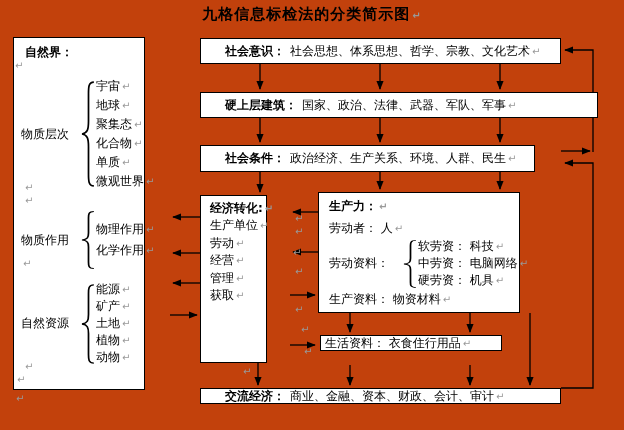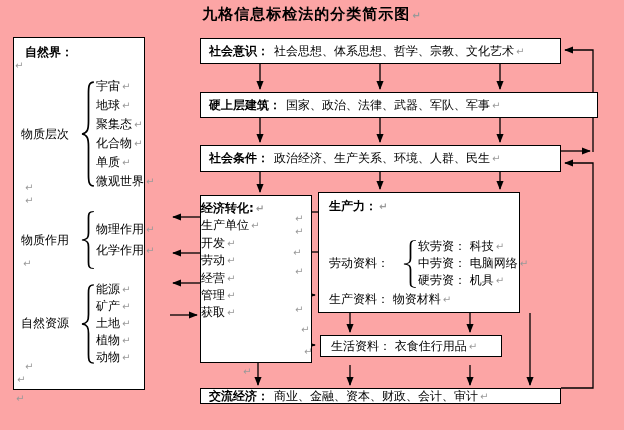--- a/index.html
+++ b/index.html
@@ -1,44 +1,44 @@
 <!DOCTYPE html>
 <html><head>
 <meta charset="utf-8">
 <style>
   html,body{margin:0;padding:0;background:#fff}
-  .stage{position:relative;width:624px;height:430px;background:#fca5a5;color:#000;
+  .stage{position:relative;width:624px;height:430px;background:#c2410c;color:#000;
          font-family:"DejaVu Sans","Liberation Sans",sans-serif;font-size:12px;overflow:hidden}
   .title{position:absolute;top:5px;left:0;width:100%;text-align:center;
          font-weight:bold;font-size:15px;letter-spacing:1px}
   .box{position:absolute;border:1.5px solid #000;background:#fff;box-sizing:border-box}
-  .hbox{display:flex;align-items:center;padding-left:8px;white-space:nowrap}
+  .hbox{display:flex;align-items:center;padding-left:24px;white-space:nowrap}
   .lb{font-weight:bold;margin-right:5px}
   
   .pil{font-style:normal;color:#999;font-size:10px;margin-left:2px}
   .pil::before{content:"\21b5"}
   .pila{position:absolute;font-style:normal;color:#999;font-size:10px}
   .pila::before{content:"\21b5"}
   
   #nature{left:13px;top:37px;width:132px;height:353px}
   #nature .nlabel{position:absolute;left:11px;top:6px;font-weight:bold}
   .grp{position:absolute;left:7px;display:flex;align-items:center}
   .glabel{width:60px;flex:0 0 60px}
   .brace{flex:0 0 15px;width:15px}
   .items{display:flex;flex-direction:column;white-space:nowrap}
   #g1{top:39px}  #g1 .items div{line-height:18px}
   #g2{top:173px} #g2 .items{} #g2 .items div{line-height:20px}
   #g3{top:243px} #g3 .items div{line-height:16px}
   
   #soc-consc{left:200px;top:38px;width:361px;height:26px}
   #superstr{left:200px;top:92px;width:398px;height:26px}
-  #soc-cond{left:200px;top:145px;width:361px;height:27px}
+  #soc-cond{left:200px;top:145px;width:335px;height:27px}
   #exchange{left:200px;top:388px;width:361px;height:16px}
-  #living{left:320px;top:335px;width:182px;height:22px;display:flex;align-items:center;padding-left:10px;white-space:nowrap}
-  #econ{left:200px;top:195px;width:112px;height:168px;padding:4px 0 0 0}
+  #living{left:320px;top:335px;width:182px;height:16px;display:flex;align-items:center;padding-left:4px;white-space:nowrap}
+  #econ{left:200px;top:195px;width:67px;height:168px;padding:4px 0 0 9px}
   #econ div{line-height:17.4px;white-space:nowrap}
   #econ .hdr{font-weight:bold}
   
   #prod{left:318px;top:192px;width:202px;height:121px}
   #prod .pline{position:absolute;left:10px;white-space:nowrap}
   #prod .ptitle{top:5px;font-weight:bold}
   #prod .plab{top:27px}
   #prod .pmat{top:98px}
   #prod .lrow{position:absolute;left:10px;top:45px;display:flex;align-items:center}
   #prod .lrow .glabel{width:74px;flex:0 0 74px}
@@ -157,29 +157,29 @@
 
   <div class="box hbox" id="soc-cond">
     <span class="lb">社会条件：</span>
     <span>政治经济、生产关系、环境、人群、民生</span>
     <i class="pil"></i>
   </div>
 
   <div class="box" id="econ">
     <div class="hdr"><span>经济转化:</span><i class="pil"></i></div>
     <div><span>生产单位</span><i class="pil"></i></div>
-    <div><span>开发</span><i class="pil"></i></div>
     <div><span>劳动</span><i class="pil"></i></div>
     <div><span>经营</span><i class="pil"></i></div>
     <div><span>管理</span><i class="pil"></i></div>
     <div><span>获取</span><i class="pil"></i></div>
   </div>
 
   <div class="box" id="prod">
     <div class="pline ptitle"><span>生产力：</span><i class="pil"></i></div>
+    <div class="pline plab"><span>劳动者： 人</span><i class="pil"></i></div>
     <div class="lrow">
       <div class="glabel">劳动资料：</div>
       <svg class="brace" width="15" height="48" viewBox="0 0 14 100" preserveAspectRatio="none">
         <path d="M12 1 C7 1 7 6 7 12 L7 38 C7 46 6 49 1 50 C6 51 7 54 7 62 L7 88 C7 94 7 99 12 99" stroke="#000" stroke-width="1.6" fill="none"></path>
       </svg>
       <div class="items">
         <div><span>软劳资： 科技</span><i class="pil"></i></div>
         <div><span>中劳资： 电脑网络</span><i class="pil"></i></div>
         <div><span>硬劳资： 机具</span><i class="pil"></i></div>
       </div>

